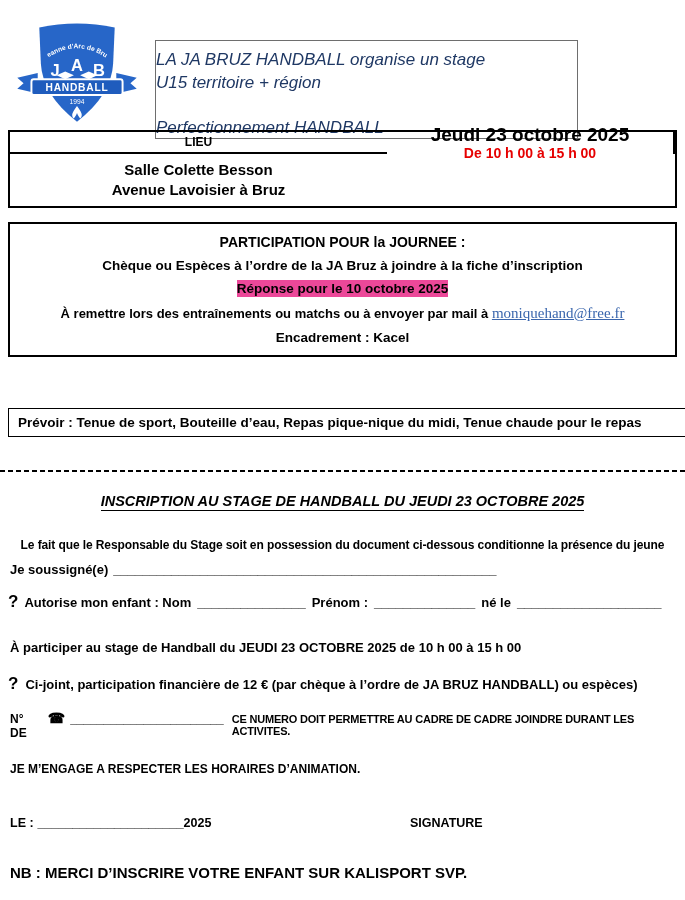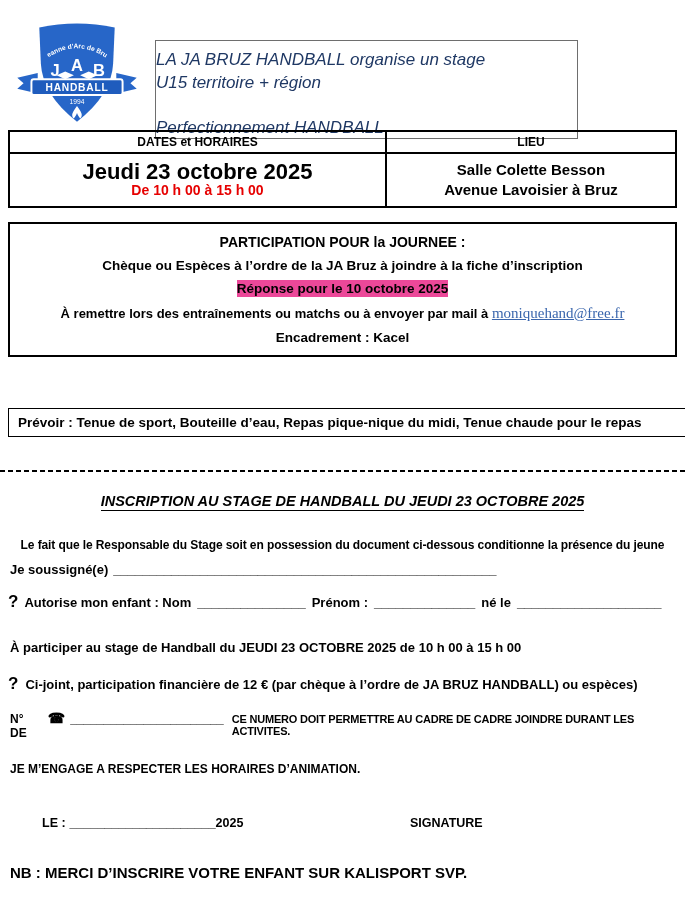--- a/index.html
+++ b/index.html
@@ -32,21 +32,21 @@
   .sched {
     left: 8px; top: 130px; width: 669px; height: 78px;
     border: 2px solid #000;
     display: grid;
     grid-template-columns: 377px 1fr;
     grid-template-rows: 22px 1fr;
   }
   .cell { display: flex; flex-direction: column; align-items: center; justify-content: center; }
   .cell.c1 { border-right: 2px solid #000; }
   .cell.head { border-bottom: 2px solid #000; font-weight: bold; font-size: 12px; }
-  .date-main { font-size: 22px; font-weight: bold; line-height: 21px; }
+  .date-main { font-size: 19px; font-weight: bold; line-height: 21px; }
   .date-time { font-size: 14px; font-weight: bold; color: #e60000; line-height: 17px; }
   .venue { font-size: 15px; font-weight: bold; line-height: 20px; }
 
   
   .part-box {
     left: 8px; top: 222px; width: 669px; height: 135px;
     border: 2px solid #000;
     display: flex; flex-direction: column;
     justify-content: space-evenly; align-items: center;
     font-weight: bold; font-size: 13.5px;
@@ -91,21 +91,21 @@
   .soussigne .uline { margin-left: 5px; }
   .autorise { left: 8px; top: 592px; width: 672px; gap: 6px; }
   .qmark { font-size: 17px; font-weight: bold; }
   .participer { left: 10px; top: 640px; justify-content: center; }
   .cijoint { left: 8px; top: 674px; gap: 7px; }
   .phone { left: 10px; top: 710px; font-size: 12px; gap: 5px; }
   .phone-glyph { font-size: 14px; }
   .phone-note { font-size: 11px; letter-spacing: -0.2px; margin-left: 3px; }
   .engage { left: 10px; top: 762px; font-size: 12px; }
   .dateline { left: 10px; top: 816px; font-size: 12.5px; }
-  .dateline .lbl { margin-right: 4px; margin-left: 32px; }
+  .dateline .lbl { margin-right: 4px; }
   .signature { left: 410px; top: 816px; font-weight: bold; font-size: 12.5px; }
   .nb { left: 10px; top: 864px; font-weight: bold; font-size: 15px; }
   .uline { font-weight: bold; letter-spacing: 0; }
 </style>
 </head>
 <body>
 
 <div class="abs logo">
   <svg viewBox="0 0 160 140" width="126" height="110">
     <defs>
@@ -130,21 +130,20 @@
 </div>
 
 <div class="abs title-box">
   <div>LA JA BRUZ HANDBALL organise un stage</div>
   <div>U15 territoire + région</div>
   <div class="title-spacer"></div>
   <div>Perfectionnement HANDBALL</div>
 </div>
 
 <div class="abs sched">
-  <div class="cell head c1">DATES et HORAIRES</div>
   <div class="cell head">LIEU</div>
   <div class="cell c1">
     <div class="date-main">Jeudi 23 octobre 2025</div>
     <div class="date-time">De 10 h 00 à 15 h 00</div>
   </div>
   <div class="cell">
     <div class="venue">Salle Colette Besson</div>
     <div class="venue">Avenue Lavoisier à Bruz</div>
   </div>
 </div>

